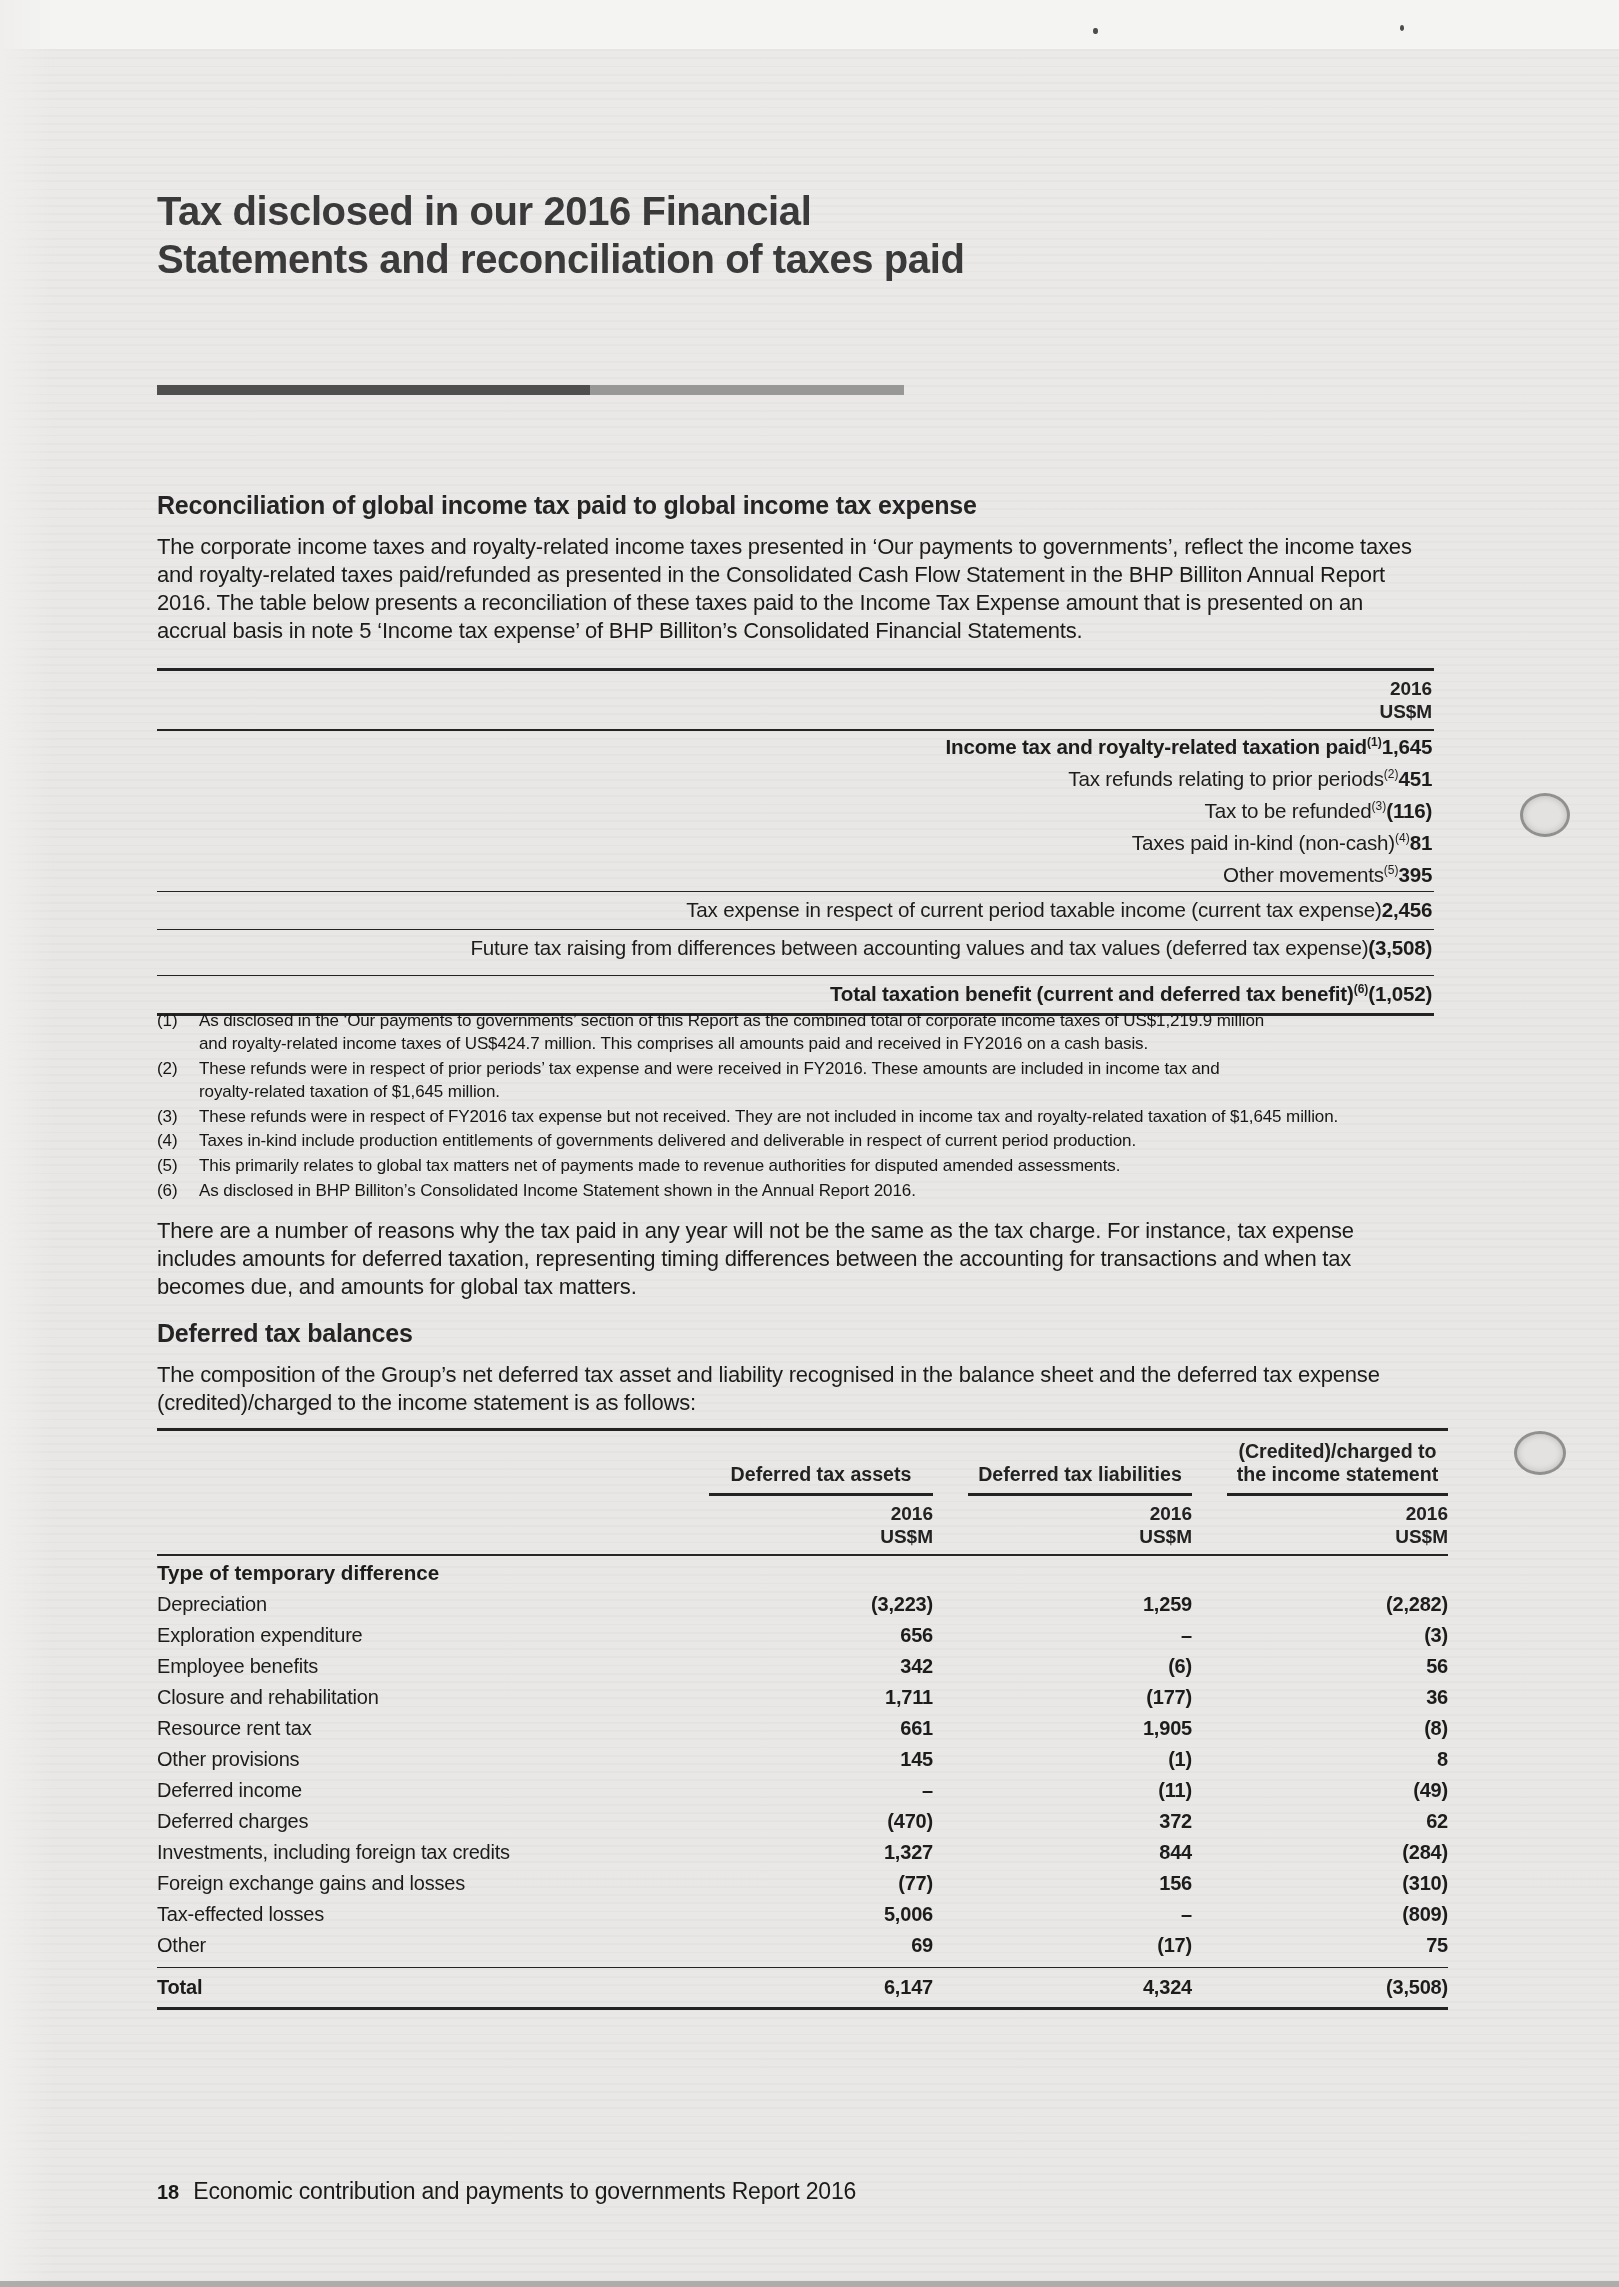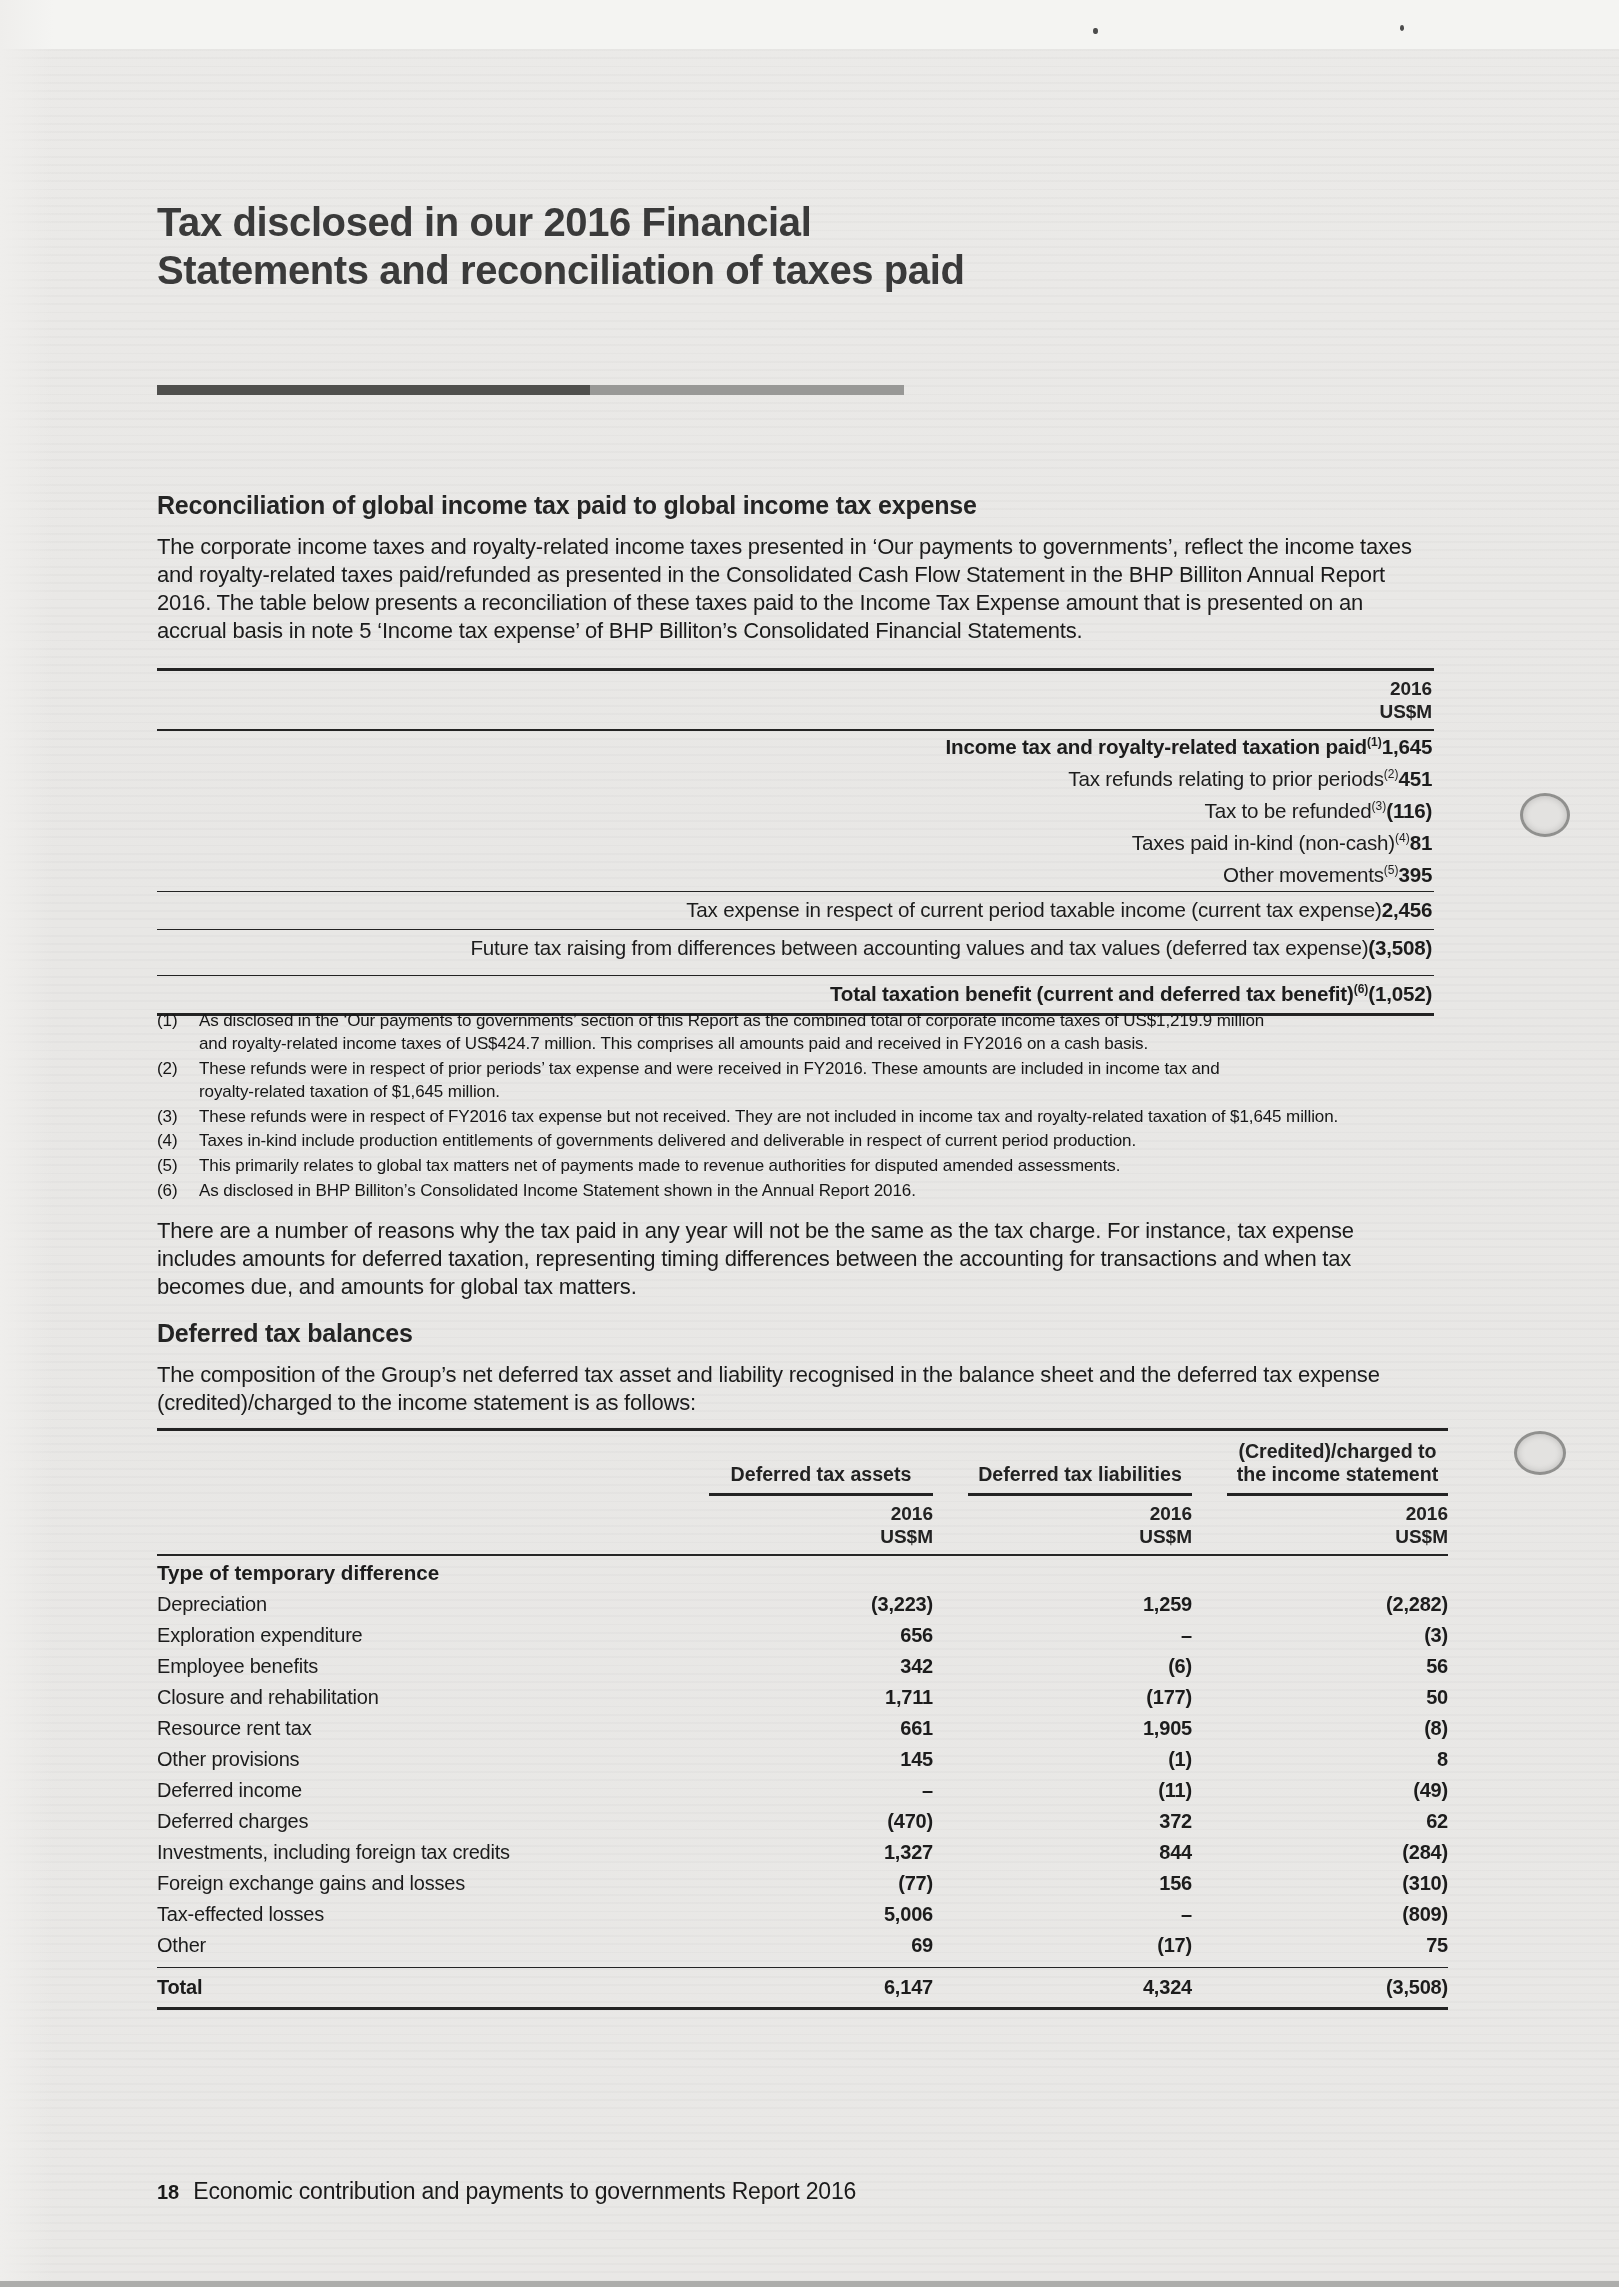--- a/index.html
+++ b/index.html
@@ -12,21 +12,21 @@
     content:"";position:absolute;inset:0;pointer-events:none;
     background:repeating-linear-gradient(180deg,rgba(0,0,0,0.018) 0 1.8px,rgba(255,255,255,0.015) 1.8px 5.5px,transparent 5.5px 8.2px);
   }
   .topband{position:absolute;top:0;left:0;right:0;height:49px;background:#f4f4f2;}
   .leftband{position:absolute;top:0;left:0;bottom:0;width:53px;background:linear-gradient(90deg,#efeeec, rgba(239,238,236,0));}
   .bottomedge{position:absolute;left:0;right:0;bottom:0;height:6.4px;background:#adadab;}
   .speck{position:absolute;background:#4c4c4c;border-radius:50%;}
   .hole{position:absolute;border-radius:50%;background:#e3e2e0;border:3.7px solid #90908e;box-shadow:inset 0 0 7.3px rgba(0,0,0,.18);}
 
   .title{
-    position:absolute;left:157px;top:198px;width:1188px;
+    position:absolute;left:157px;top:187px;width:1188px;
     font-size:40px;font-weight:700;line-height:1.2;color:#3a3a3a;letter-spacing:-0.4px;
   }
   .divider{position:absolute;left:157px;top:385px;width:747px;height:10px;
     background:linear-gradient(90deg,#4f4f4d 0 58%,#989896 58% 100%);}
 
   .h2{position:absolute;left:157px;font-size:25px;font-weight:700;color:#242424;letter-spacing:-0.2px;}
   .para{position:absolute;left:157px;font-size:22px;line-height:28px;color:#1b1b1b;letter-spacing:-0.2px;}
 
   
   .t1{position:absolute;left:157px;top:668px;width:1277px;}
@@ -207,21 +207,21 @@
     <div class="t2-row">
       <div class="t2-lbl">Employee benefits</div>
       <div class="t2-cell">342</div>
       <div class="t2-cell">(6)</div>
       <div class="t2-cell c3">56</div>
     </div>
     <div class="t2-row">
       <div class="t2-lbl">Closure and rehabilitation</div>
       <div class="t2-cell">1,711</div>
       <div class="t2-cell">(177)</div>
-      <div class="t2-cell c3">50</div>
+      <div class="t2-cell c3">36</div>
     </div>
     <div class="t2-row">
       <div class="t2-lbl">Resource rent tax</div>
       <div class="t2-cell">661</div>
       <div class="t2-cell">1,905</div>
       <div class="t2-cell c3">(8)</div>
     </div>
     <div class="t2-row">
       <div class="t2-lbl">Other provisions</div>
       <div class="t2-cell">145</div>

